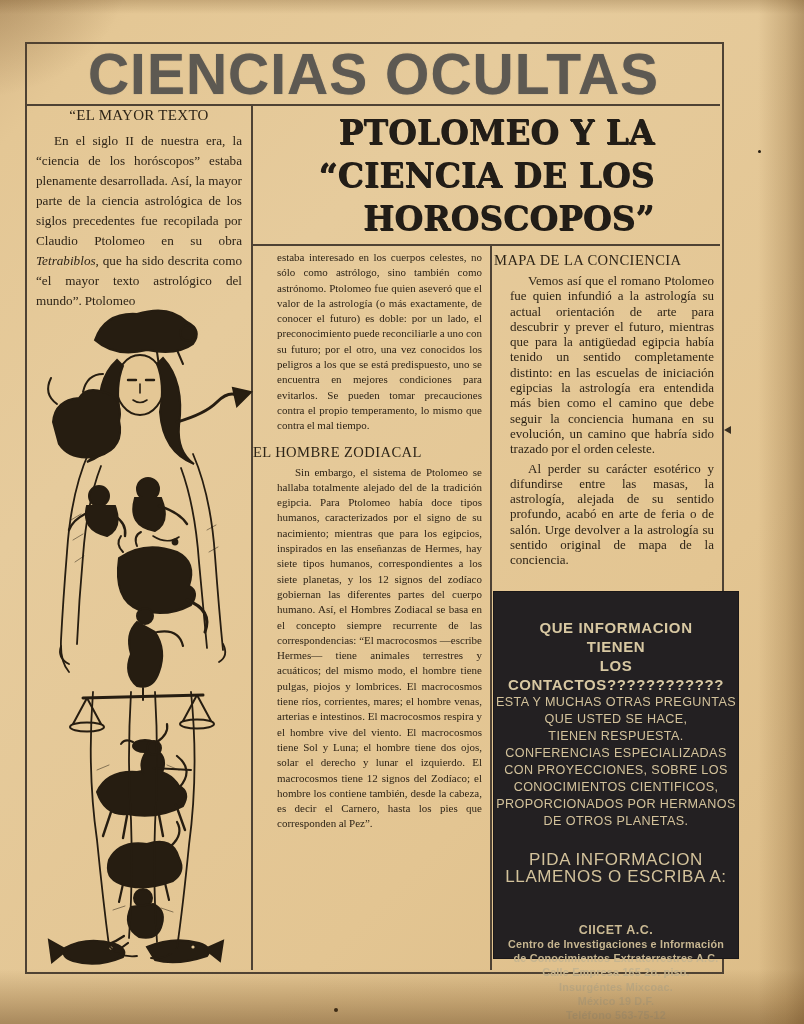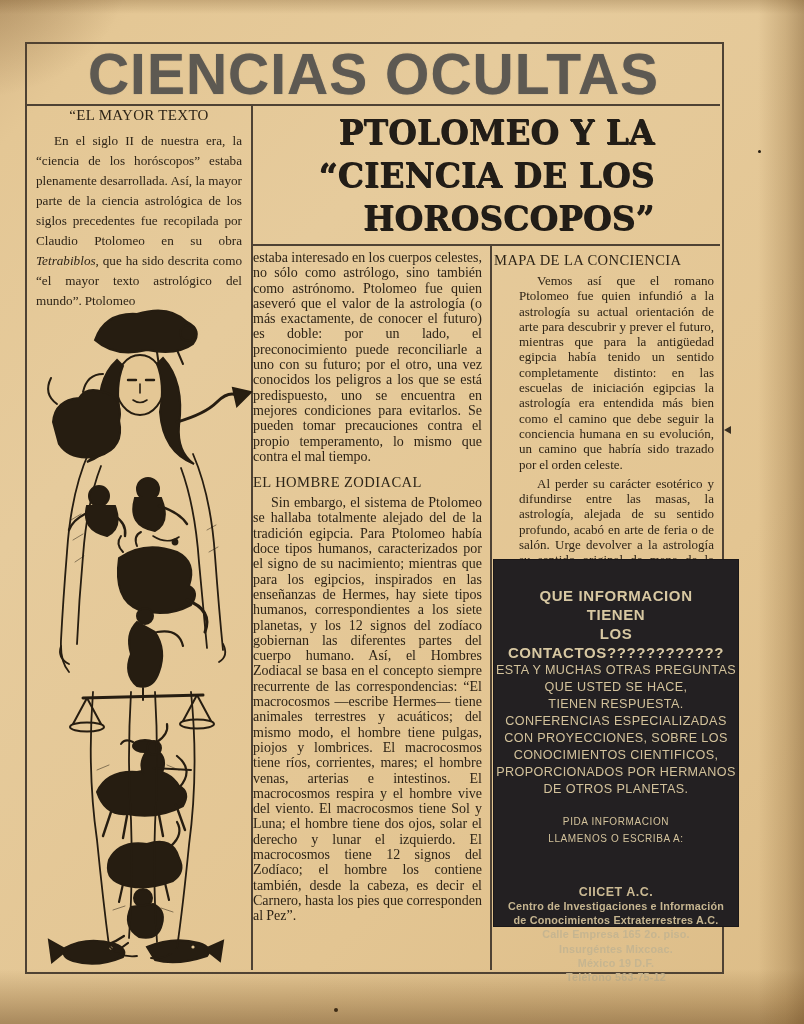--- a/index.html
+++ b/index.html
@@ -38,35 +38,35 @@
 
   .title-block{position:absolute;left:253px;top:106px;width:467px;height:138px;
     border-bottom:2px solid #4e4234;z-index:2;display:flex;flex-direction:column;
     align-items:center;justify-content:center;}
   .big-title{font-family:"DejaVu Serif",serif;font-weight:bold;font-size:33px;
     line-height:43px;color:#221d17;text-align:right;letter-spacing:0;
     text-shadow:.6px .6px 0 #221d17;}
 
   .mid-col{position:absolute;left:253px;top:246px;width:239px;height:724px;
     border-right:2px solid #4e4234;z-index:2;box-sizing:border-box;overflow:hidden;}
-  .mid-col .body-text{margin:4px 8px 0 0;font-size:14px;line-height:15.3px;}
+  .mid-col .body-text{margin:4px 8px 0 24px;font-size:11px;line-height:15.3px;}
   .col-heading{text-align:left;font-size:14.6px;letter-spacing:.4px;color:#2e2518;
     margin:10px 0 4px 0;}
 
   .right-col{position:absolute;left:494px;top:246px;width:226px;height:346px;
     z-index:2;box-sizing:border-box;overflow:hidden;}
-  .right-col .body-text{margin:4px 6px 0 25px;font-size:13px;line-height:15.3px;}
+  .right-col .body-text{margin:4px 6px 0 16px;font-size:13px;line-height:15.3px;}
   .right-col .col-heading{margin-top:6px;}
 
-  .ad-box{position:absolute;left:494px;top:560px;width:244px;height:366px;z-index:3;
+  .ad-box{position:absolute;left:494px;top:592px;width:244px;height:366px;z-index:3;
     background:#232022;color:#d3c29b;font-family:"Liberation Sans",sans-serif;
     text-align:center;box-shadow:0 0 0 1px #1a1718;}
   .ad-title{margin-top:26px;font-size:15px;font-weight:bold;line-height:19px;letter-spacing:.6px;color:#d8c8a2;}
   .ad-body{font-size:12.6px;line-height:17px;letter-spacing:.4px;}
-  .ad-cta{margin-top:15px;font-size:10px;line-height:17px;letter-spacing:.6px;}
+  .ad-cta{margin-top:21px;font-size:17px;line-height:17px;letter-spacing:.6px;}
   .ad-org-name{margin-top:38px;font-size:12.5px;font-weight:bold;letter-spacing:.5px;color:#cbb océ;}
   .ad-org-name{color:#cbba94;}
   .ad-org{font-size:10.8px;font-weight:bold;line-height:14.2px;letter-spacing:.2px;color:#c6b590;}
 
   .speck{position:absolute;background:#241c10;border-radius:50%;z-index:4;}
   .mark-arrow{position:absolute;width:0;height:0;border-top:4px solid transparent;
     border-bottom:4px solid transparent;border-right:7px solid #3a3022;z-index:4;}
   i{font-style:italic;}
 </style>
 </head>

